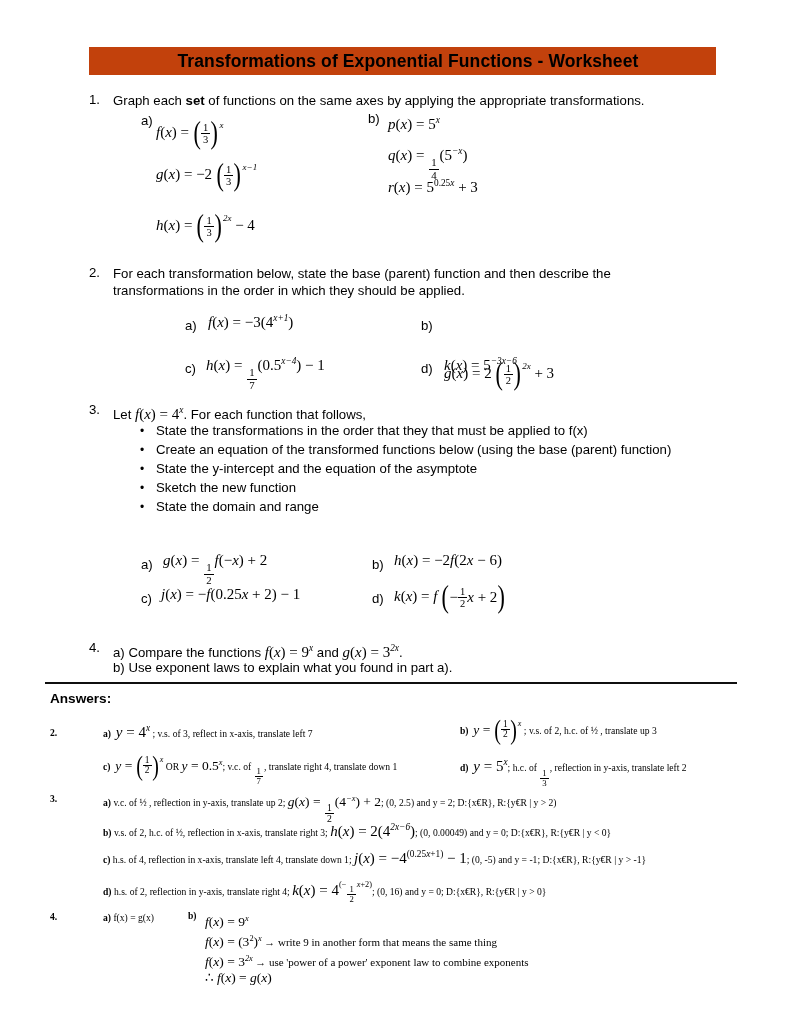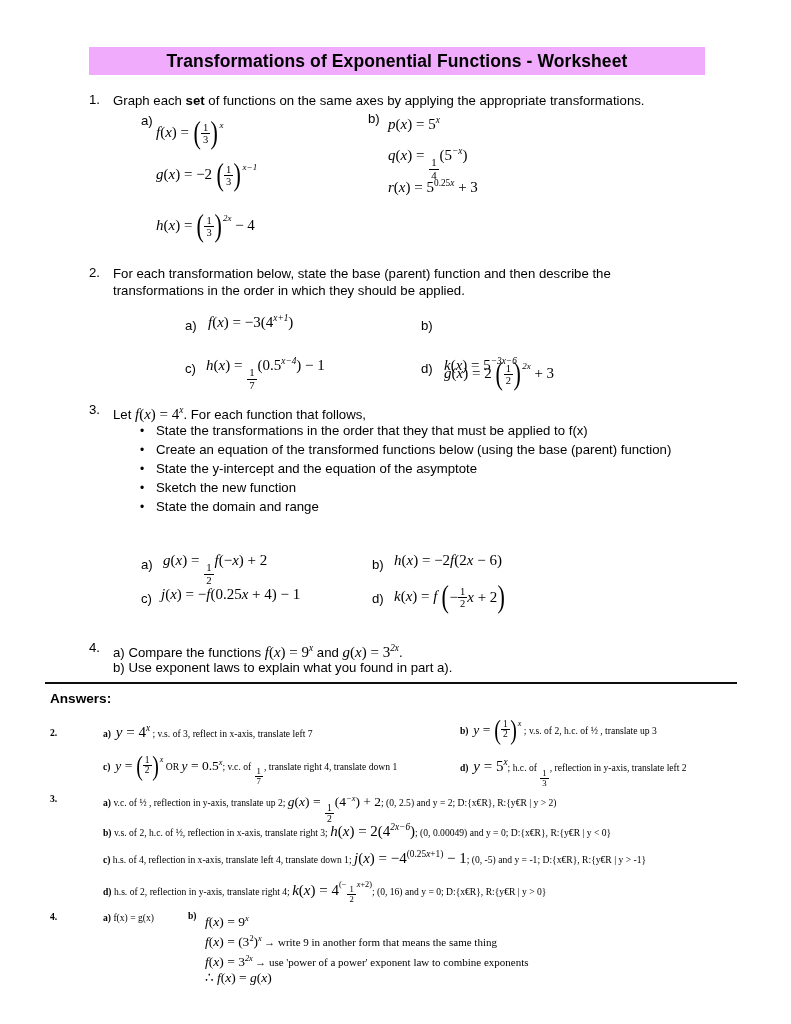--- a/index.html
+++ b/index.html
@@ -81,21 +81,21 @@
   .a .lbl{ font-weight:700; }
   .a .mm{ font-style:italic; font-size:13.5px; }
   .a .mbig{ font-style:italic; font-size:15px; }
   .arrow{ font-style:normal; }
 </style>
 </head>
 <body>
 
 <div class="page">
 
-  <div class="title-banner" style="background: #f0abfc;">
+  <div class="title-banner" style="background: #c2410c; padding-left: 11px;">
     <span class="title-text">Transformations of Exponential Functions - Worksheet</span>
   </div>
 
   <div class="qnum" style="left:89px; top:92px;">1.</div>
   <div class="q" style="left:113px; top:92px; width:600px;">
     <span>Graph each </span><span class="bold">set</span><span> of functions on the same axes by applying the appropriate transformations.</span>
   </div>
 
   <div class="q" style="left:141px; top:112px;">a)</div>
   <div class="m" style="position:absolute; left:156px; top:120px;">
@@ -207,21 +207,21 @@
       </span>f<span class="mn">(−</span>x<span class="mn">) + 2</span>
   </div>
 
   <div class="q" style="left:372px; top:556px;">b)</div>
   <div class="m" style="position:absolute; left:394px; top:552px;">
     h<span class="mn">(</span>x<span class="mn">)</span><span class="mn"> = −2</span>f<span class="mn">(2</span>x<span class="mn"> − 6)</span>
   </div>
 
   <div class="q" style="left:141px; top:590px;">c)</div>
   <div class="m" style="position:absolute; left:161px; top:586px;">
-    j<span class="mn">(</span>x<span class="mn">)</span><span class="mn"> = −</span>f<span class="mn">(0.25</span>x<span class="mn"> + 4) − 1</span>
+    j<span class="mn">(</span>x<span class="mn">)</span><span class="mn"> = −</span>f<span class="mn">(0.25</span>x<span class="mn"> + 2) − 1</span>
   </div>
 
   <div class="q" style="left:372px; top:590px;">d)</div>
   <div class="m" style="position:absolute; left:394px; top:586px;">
     k<span class="mn">(</span>x<span class="mn">)</span><span class="mn"> = </span>f
     <span class="pgroup">
         <span class="par">(</span>
         <span style="display:inline-flex;align-items:center;">
           <span class="mn">−</span>
           <span class="fr">

